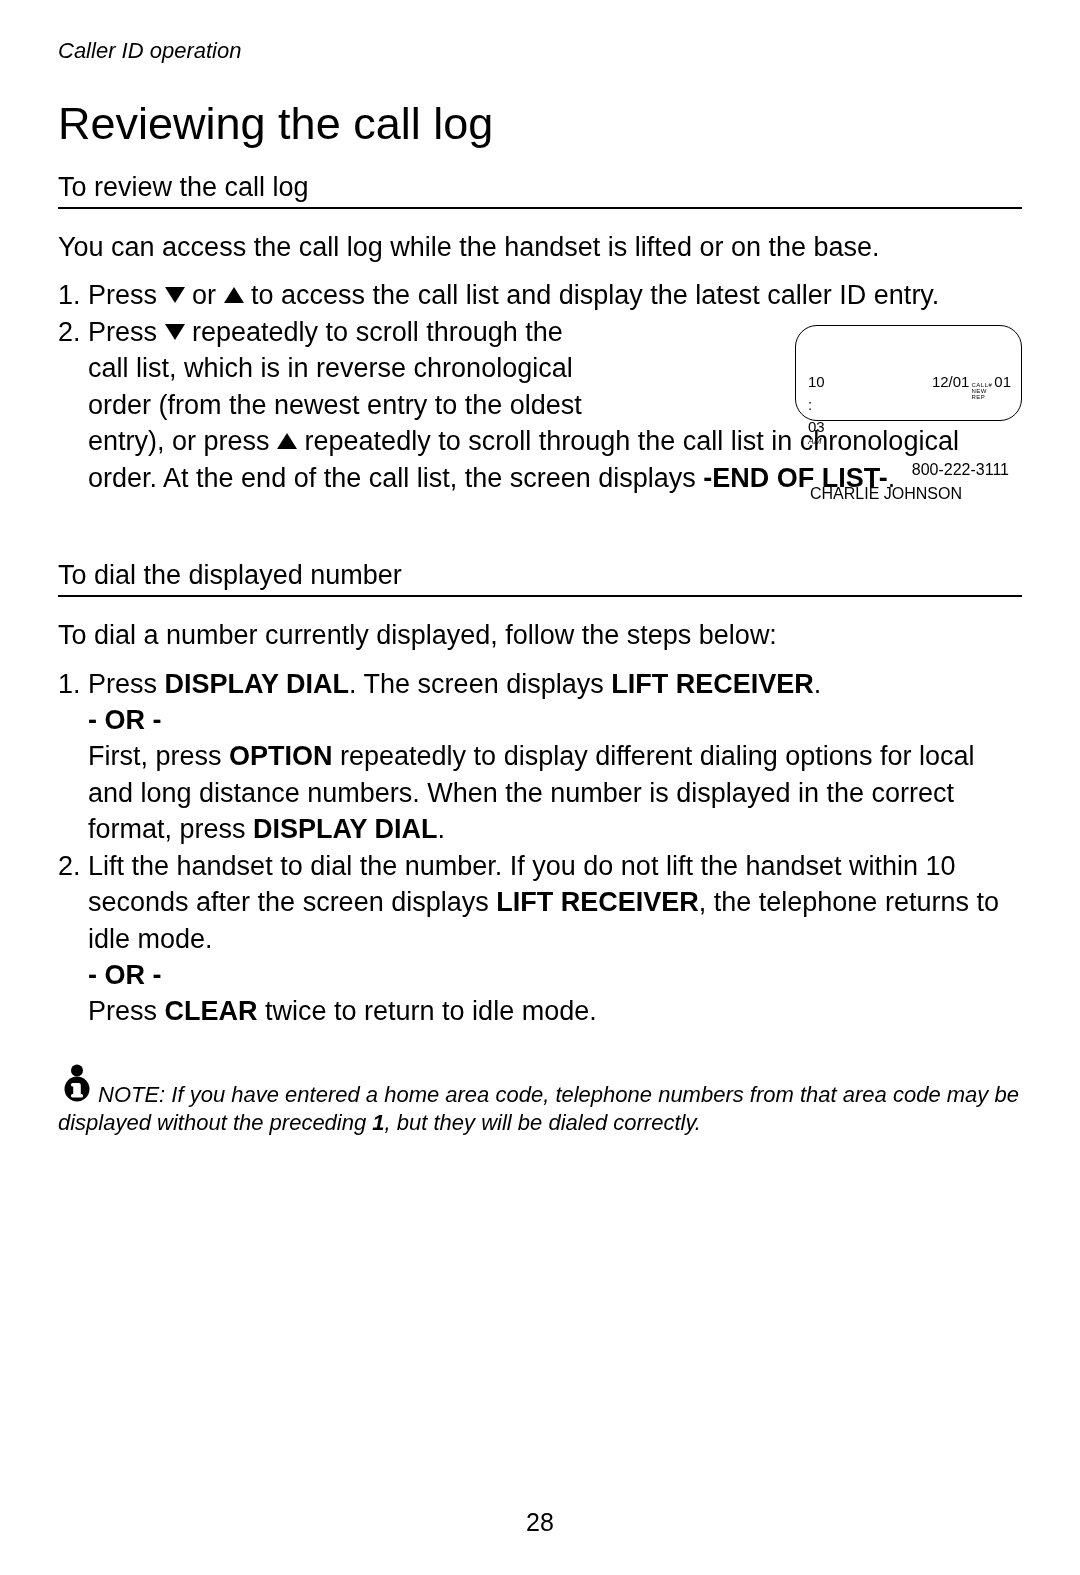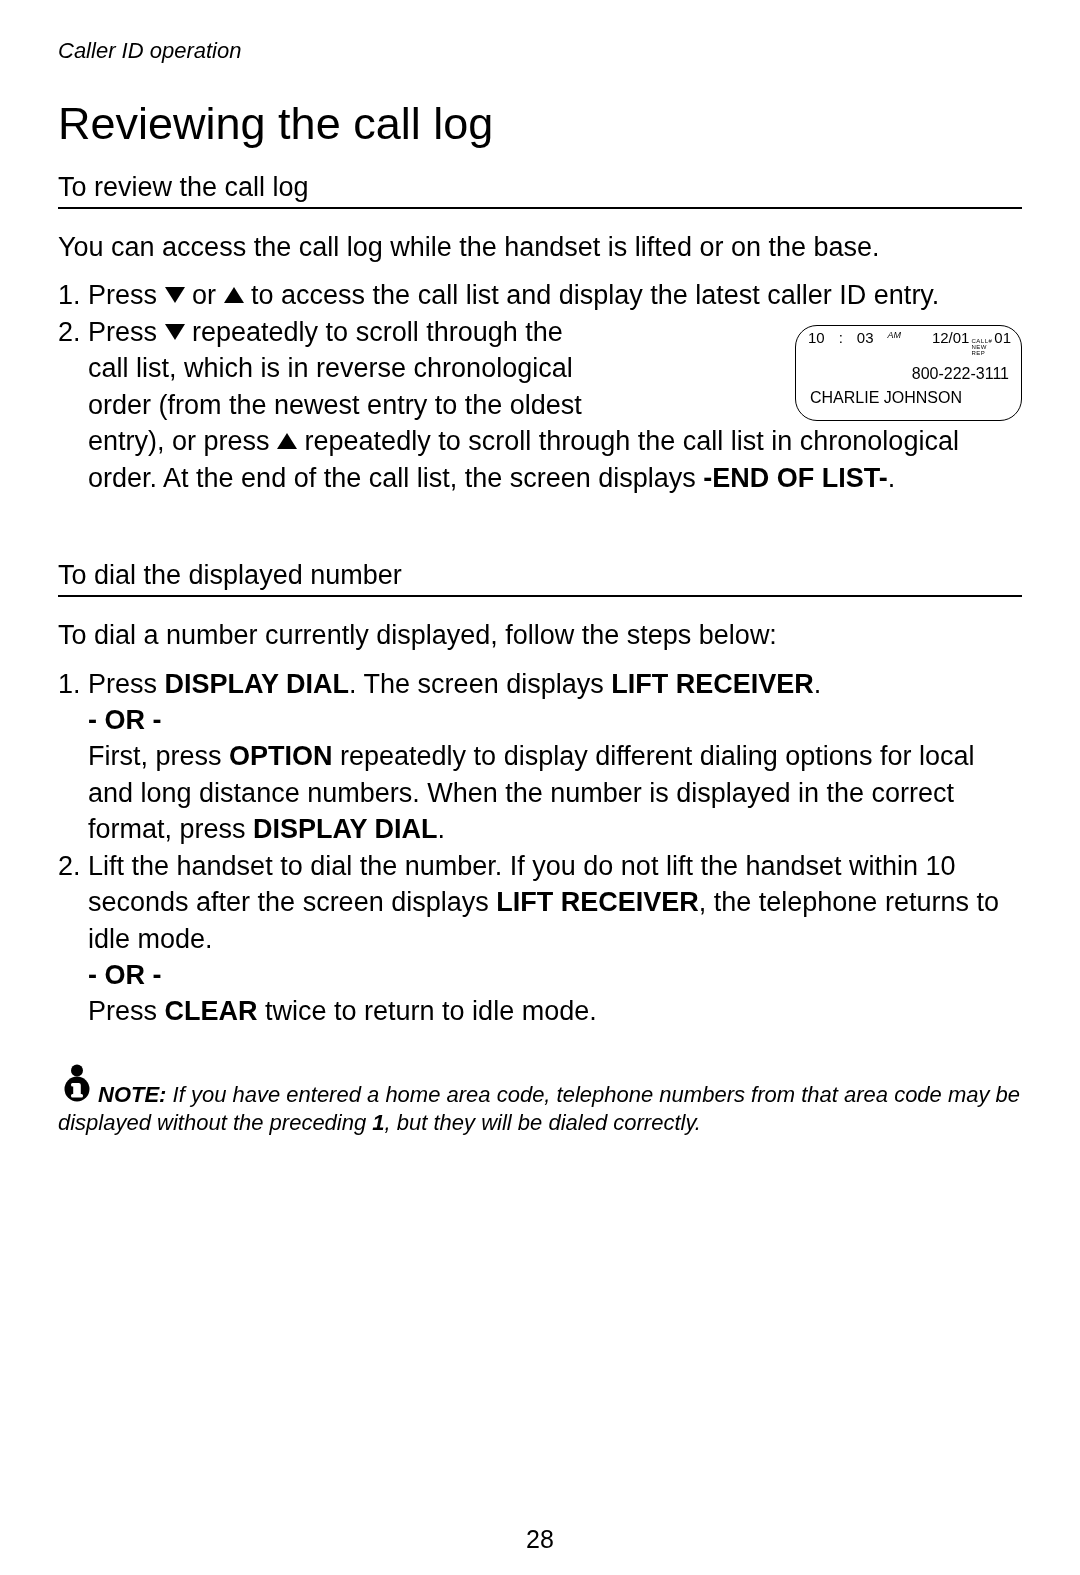--- a/index.html
+++ b/index.html
@@ -108,42 +108,42 @@
       margin-top: 6px;
       padding-left: 2px;
     }
 
     .note-block {
       font-size: 22px;
       line-height: 1.3;
       margin-top: 28px;
     }
     .note-block .note-label {
-      font-weight: 700;
+      font-weight: 400;
       font-style: italic;
       text-align: center;
     }
     .note-text { font-style: italic; }
     .note-bold1 { font-weight: 700; font-style: italic; }
     .info-icon {
       display: inline-block;
       vertical-align: bottom;
       margin-right: 2px;
     }
     .page-number {
       position: absolute;
-      bottom: 21px;
+      bottom: 38px;
       left: 0;
       width: 100%;
       text-align: center;
       font-size: 25px;
     }
     .item2-narrow-part { display:block; width: 500px; }
-    .row1-left { display:flex; align-items:baseline; gap:14px;}
-    .row1-mid { display:flex; align-items:baseline; gap:2px;}
+    .row1-left { display:flex; align-items:baseline; gap:6px;flex-direction:column;}
+    .row1-mid { display:flex; align-items:baseline; gap:2px;margin-top:44px;}
   </style>
 </head>
 <body>
 
 <div class="breadcrumb">Caller ID operation</div>
 
 <h1 class="page-title">Reviewing the call log</h1>
 
 <div class="section-heading">To review the call log</div>
 <p class="section-intro">You can access the call log while the handset is lifted or on the base.</p>

